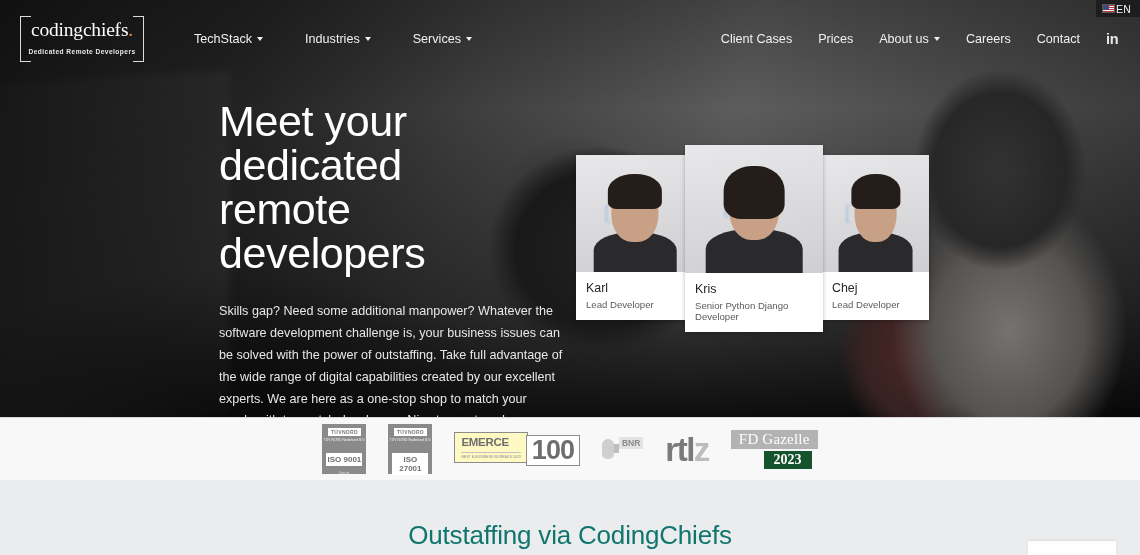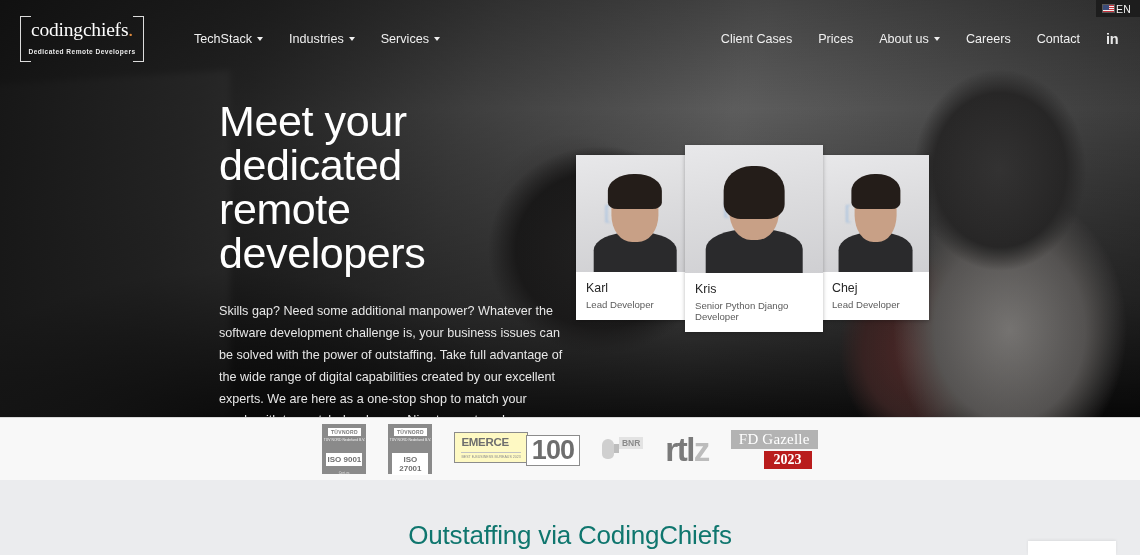--- a/index.html
+++ b/index.html
@@ -94,21 +94,21 @@
     font-family: "Liberation Serif", serif;
     font-size: 19.5px; line-height: 1; letter-spacing: -.2px; color: #fdfdfd;
     white-space: nowrap;
   }
   .logo-name .dot { color: #e08a3c; }
   .logo-tag {
     font-size: 6.6px; letter-spacing: .45px; color: #e9e9e9;
     margin-top: 3px; white-space: nowrap; font-weight: bold;
   }
 
-  .nav-left { display: flex; align-items: center; gap: 26px; margin-left: 50px; }
+  .nav-left { display: flex; align-items: center; gap: 42px; margin-left: 50px; }
   .nav-right { display: flex; align-items: center; gap: 26px; margin-left: auto; }
   .nav-item {
     color: #f0f0f0; font-size: 12.6px; white-space: nowrap;
     display: flex; align-items: center; gap: 5px; cursor: pointer;
   }
   .caret {
     width: 0; height: 0; display: inline-block;
     border-left: 3.6px solid transparent; border-right: 3.6px solid transparent;
     border-top: 4.2px solid #f0f0f0;
   }
@@ -183,21 +183,21 @@
   .emerce .e2 .n { font-size: 27px; font-weight: bold; color: #6e6e6e; line-height: 1; letter-spacing: -1px; }
   .bnr { display:flex; flex-direction:row; align-items:center; }
   .bnr .mic-h { width: 12px; height: 20px; background:#cfcfcf; border-radius: 6px 6px 5px 5px; }
   .bnr .mic-b { width: 5px; height: 9px; background:#bdbdbd; margin-top:-1px; }
   .bnr .tag { font-size: 8.5px; font-weight: bold; color:#8a8a8a; background:#e3e3e3; padding: 1px 3px; margin-top:-12px; }
   .rtlz { font-size: 33px; font-weight: bold; color: #7a7a7a; letter-spacing: -1.5px; line-height:1; }
   .rtlz .z { color: #bcbcbc; }
   .fd { display:flex; flex-direction: column; align-items: flex-end; }
   .fd .g { background: #b3b3b3; color:#fff; font-family:"Liberation Serif", serif;
            font-size: 15px; padding: 1px 8px; letter-spacing: .2px; }
-  .fd .y { background: #b91c1c; color:#fff; font-family:"Liberation Serif", serif;
+  .fd .y { background: #14532d; color:#fff; font-family:"Liberation Serif", serif;
            font-size: 14px; font-weight: bold; padding: 1px 10px; margin-top: 2px; margin-right: 6px; }
 
   
   .section2 {
     position: absolute; left: 0; top: 480px; width: 1140px; height: 75px;
     background: #ebecee;
   }
   .sec-title {
     text-align: center; font-size: 26px; color: #0f766e;
     font-weight: normal; padding-top: 40px; letter-spacing: -.2px;

